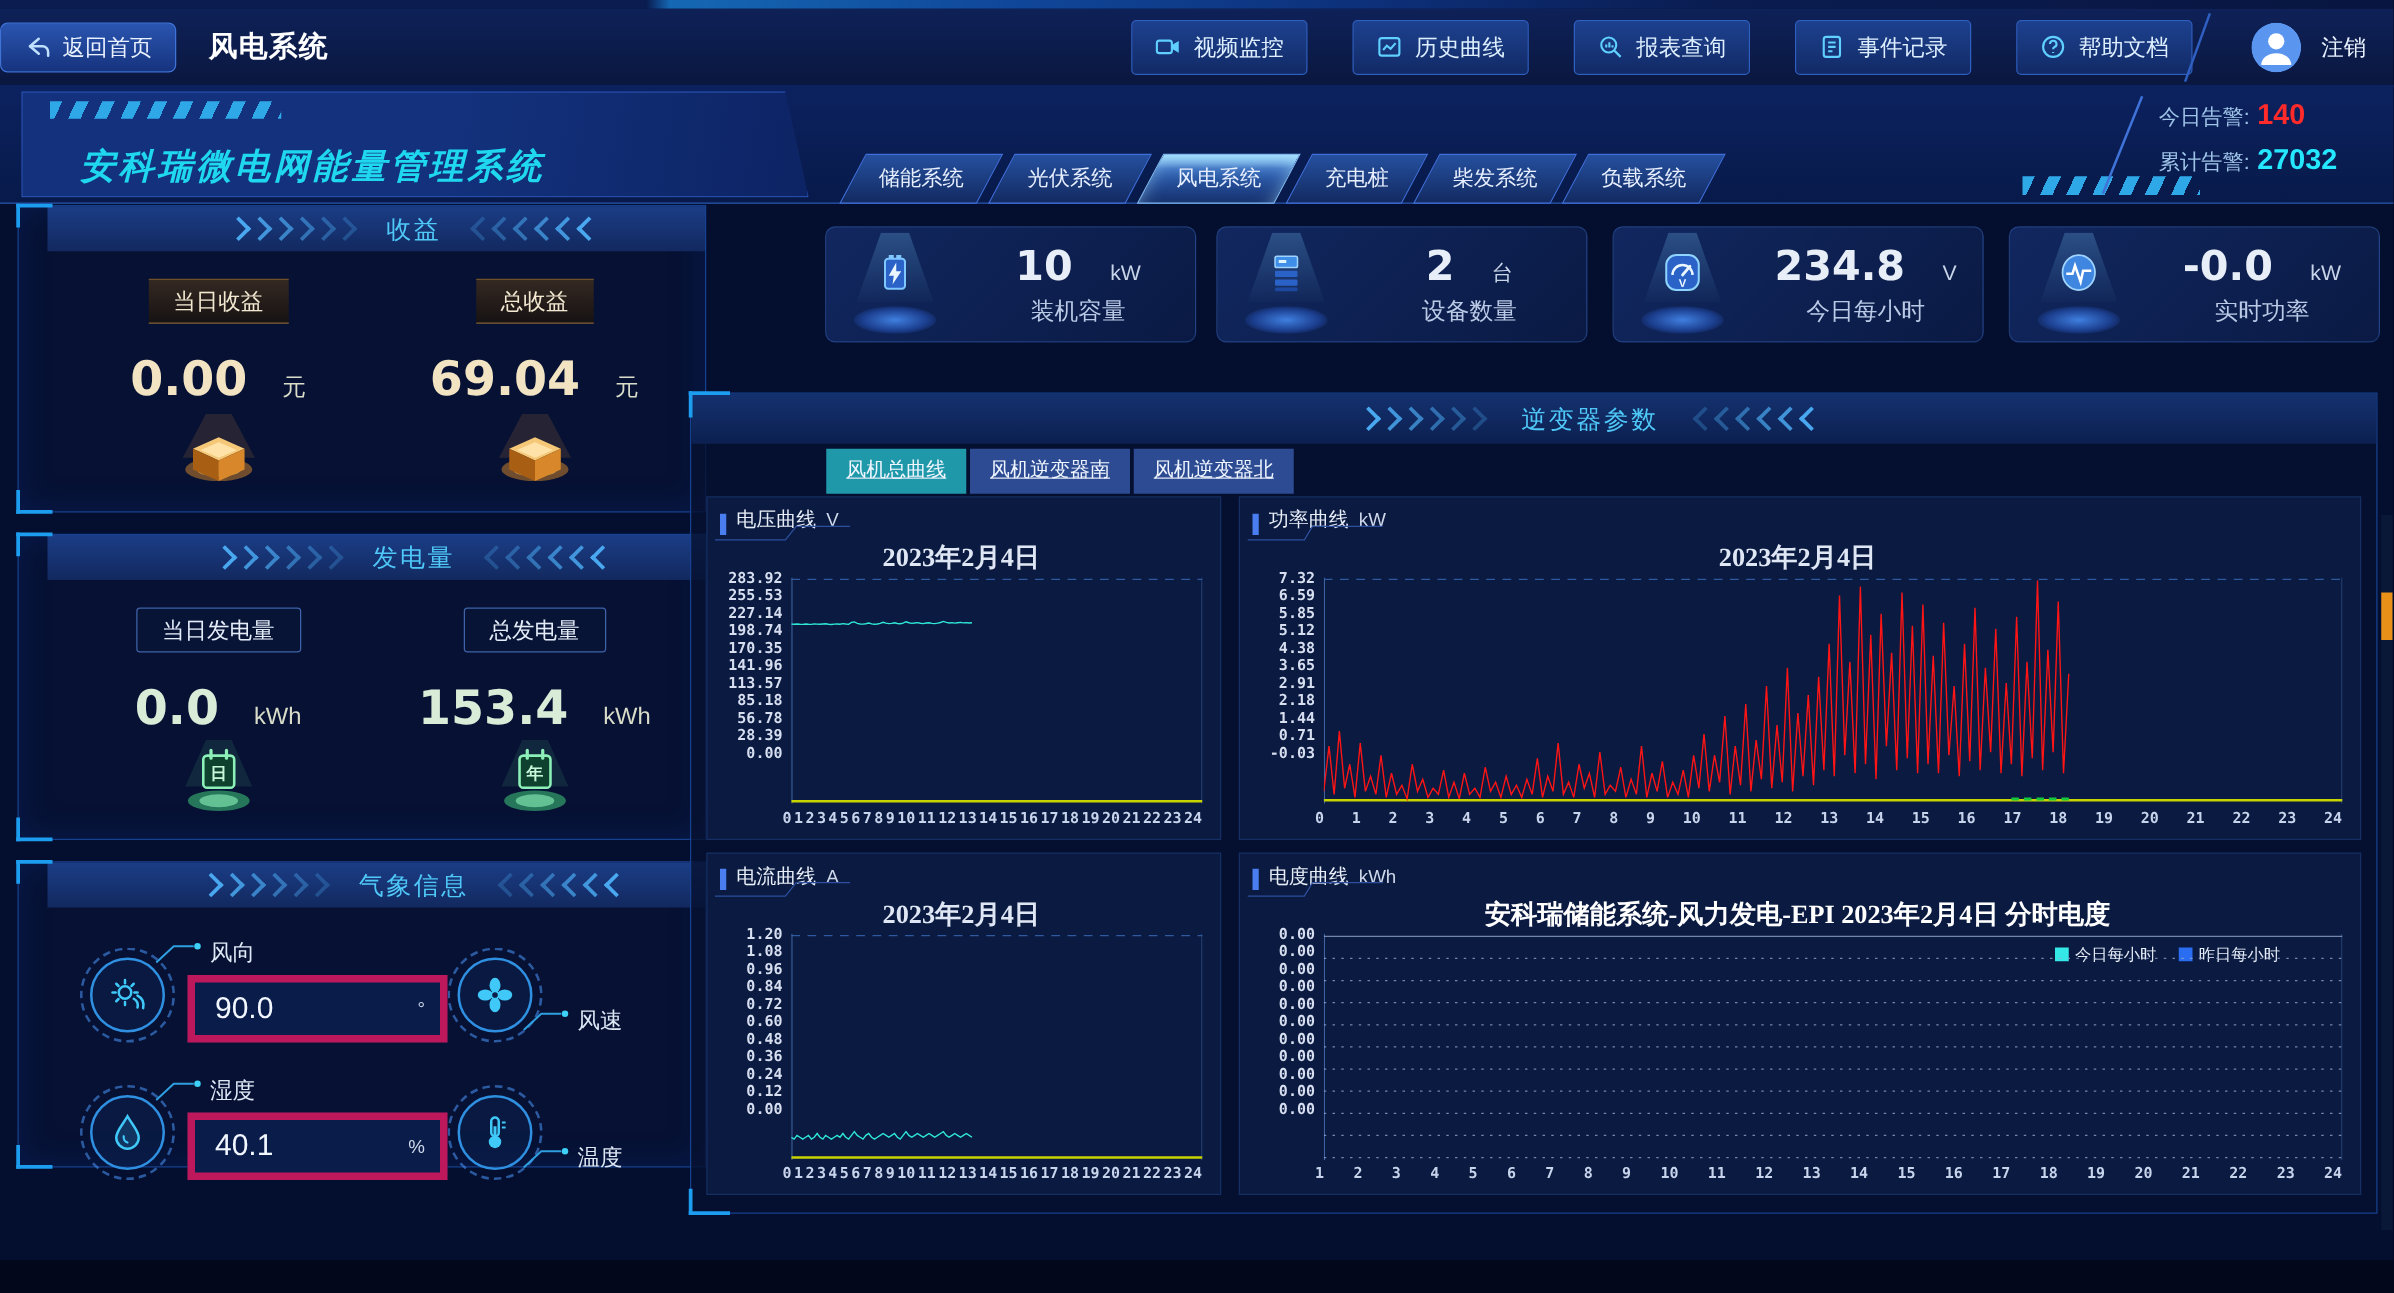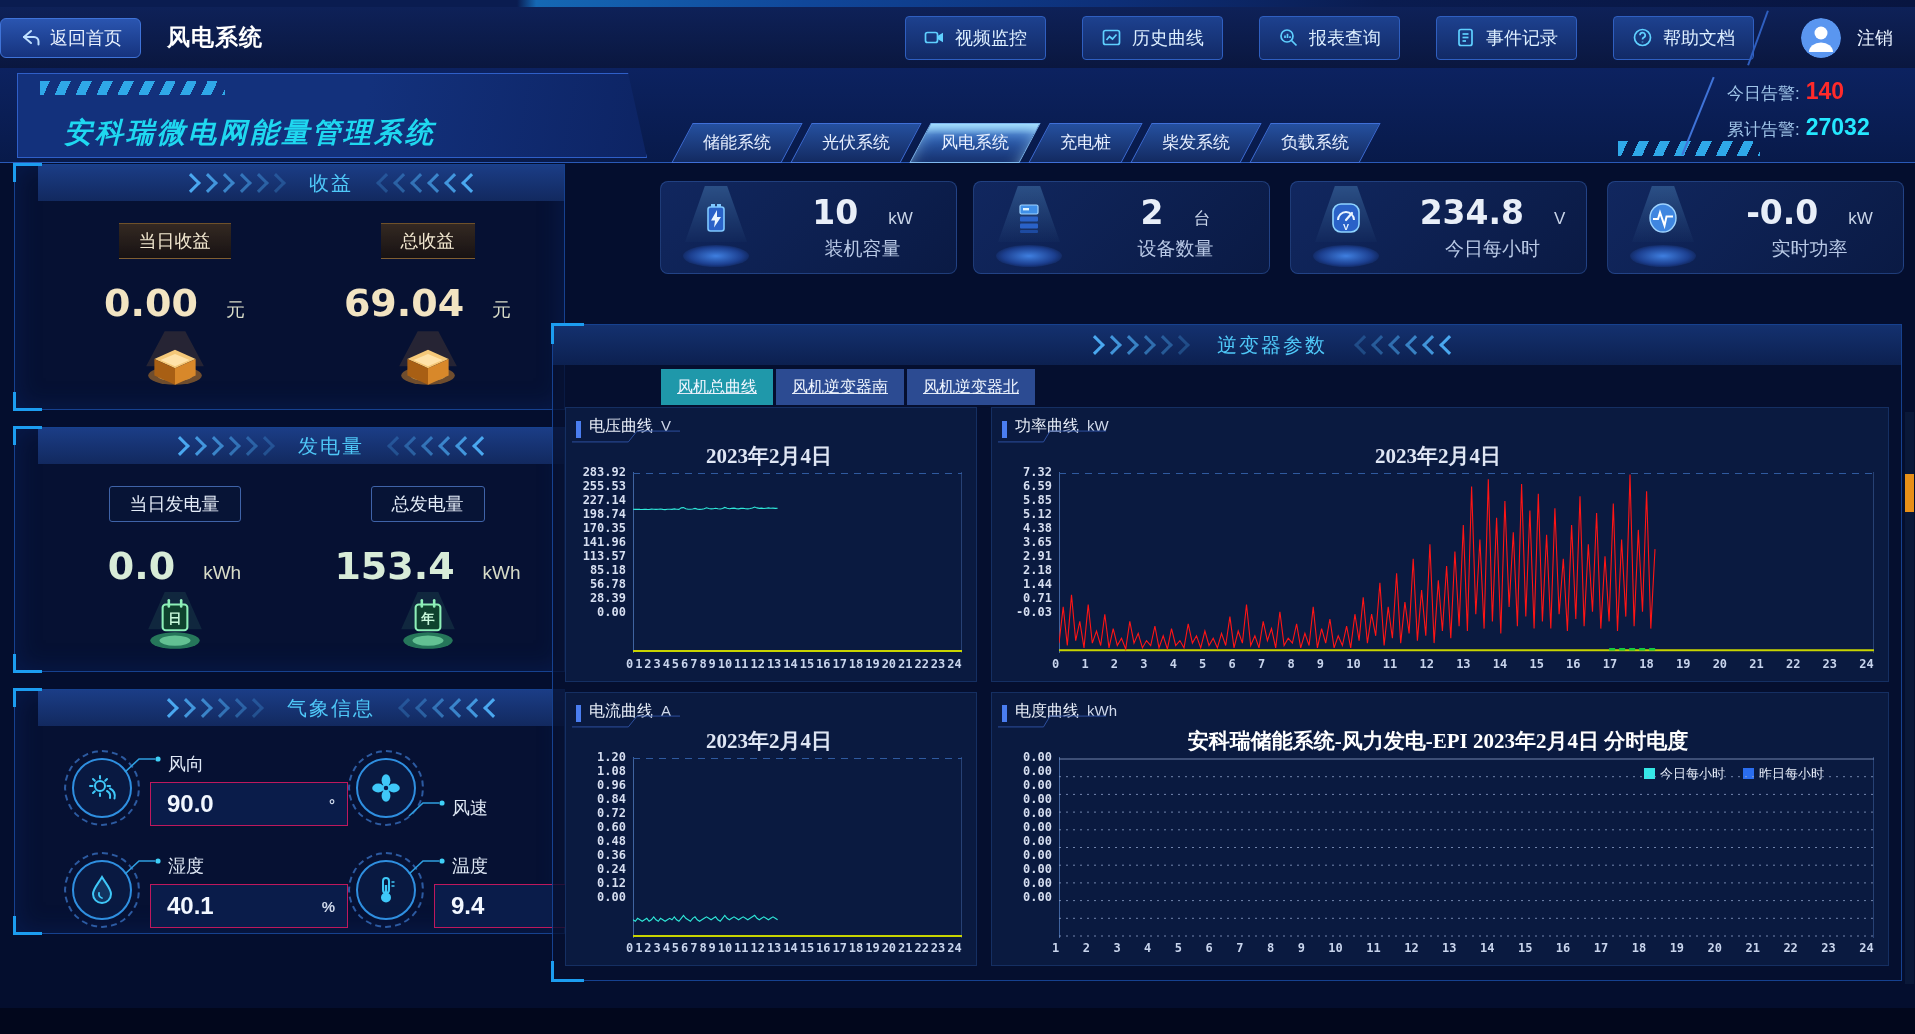--- a/index.html
+++ b/index.html
@@ -81,42 +81,42 @@
   
   .wx-grid{display:grid;grid-template-columns:1fr 1fr;row-gap:26px;padding:24px 20px 0 26px;}
   .wx-item{display:flex;align-items:flex-end;gap:10px;}
   .wx-icon{width:72px;height:72px;border:2px dashed rgba(70,140,235,.6);border-radius:50%;
     display:flex;align-items:center;justify-content:center;flex:0 0 auto;}
   .wx-icon .inner{width:56px;height:56px;border:2px solid #2f8fe0;border-radius:50%;
     background:rgba(12,34,80,.5);display:flex;align-items:center;justify-content:center;}
   .wx-right{display:flex;flex-direction:column;}
   .wx-label-row{display:flex;align-items:center;gap:6px;margin-left:-26px;margin-bottom:6px;}
   .wx-label{font-size:18px;color:#dfe8f5;}
-  .wx-value-box{width:168px;height:42px;border:1px solid #be185d;background:#0a1c4a;
-    display:flex;align-items:center;justify-content:space-between;padding:0 12px 0 16px;font-weight:bold;}
+  .wx-value-box{width:168px;height:42px;border:6px solid #be185d;background:#0a1c4a;
+    display:flex;align-items:center;justify-content:space-between;padding:0 12px 0 16px;}
   .wx-value{font-size:24px;color:#f2f7ff;}
   .wx-unit{font-size:15px;color:#cfd8ea;}
   
   .card{position:absolute;top:181px;width:295px;height:91px;border-radius:8px;
     background:linear-gradient(135deg,#11275f,#0a1a44);border:1px solid rgba(70,120,210,.35);
     display:flex;align-items:center;}
   .card-icon{position:relative;width:108px;height:100%;flex:0 0 auto;}
   .beam{position:absolute;left:24px;top:4px;width:62px;height:56px;
     clip-path:polygon(32% 0,68% 0,100% 100%,0 100%);
     background:linear-gradient(180deg,rgba(120,200,255,.26),rgba(120,200,255,.02));}
   .pedestal{position:absolute;left:22px;bottom:6px;width:66px;height:22px;border-radius:50%;
     background:radial-gradient(ellipse at center,#3f7fe0 0%,#1c3f8f 55%,rgba(20,50,110,0) 78%);}
   .card-icon svg{position:absolute;left:37px;top:18px;}
   .card-text{flex:1;display:flex;flex-direction:column;align-items:center;}
   .card-value-row{display:flex;align-items:baseline;gap:30px;}
   .card-value{font-size:33px;font-weight:bold;color:#e8eef8;font-family:"DejaVu Sans",sans-serif;}
   .card-unit{font-size:17px;color:#c8d4e8;}
   .card-label{font-size:19px;color:#b9c9e6;margin-top:4px;}
   
-  .main-panel{position:absolute;left:552px;top:324px;width:1348px;height:655px;
+  .main-panel{position:absolute;left:552px;top:314px;width:1348px;height:655px;
     background:rgba(6,16,48,.8);border:1px solid #16418f;}
   .main-panel::before,.main-panel::after{content:"";position:absolute;left:-2px;width:30px;height:18px;}
   .main-panel::before{top:-2px;border-top:3px solid #1c9df0;border-left:3px solid #1c9df0;}
   .main-panel::after{bottom:-2px;border-bottom:3px solid #1c9df0;border-left:3px solid #1c9df0;}
   .mp-header{height:40px;display:flex;align-items:center;justify-content:center;gap:30px;
     background:linear-gradient(180deg,#14316f,#0c2050);padding-left:90px;}
   .mp-tabs{display:flex;margin:4px 0 0 108px;gap:3px;text-decoration:underline;}
   .mp-tab{height:36px;line-height:36px;padding:0 16px;font-size:16px;color:#f0f6ff;
     background:#2c4b92;cursor:pointer;}
   .mp-tab.active{background:#1f98aa;}
@@ -508,24 +508,20 @@
         <div class="wx-right">
           <div class="wx-label-row">
             <span>
               <svg width="38" height="20" viewBox="0 0 38 20" fill="none">
                   <polyline points="1,18 15,5 31,5" stroke="#2f9fe0" stroke-width="1.6"></polyline>
                   <circle cx="34" cy="5" r="2.6" fill="#3fd0f8"></circle>
                 </svg>
             </span>
             <span class="wx-label">温度</span>
           </div>
-          <div class="wx-value-box">
-            <span class="wx-value">9.4</span>
-            <span class="wx-unit">℃</span>
-          </div>
         </div>
       </div>
     </div>
   </div>
 
   <div class="card" style="left:660px;">
     <div class="card-icon">
       <div class="beam"></div>
         <div class="pedestal"></div>
       <svg width="36" height="36" viewBox="0 0 36 36">

